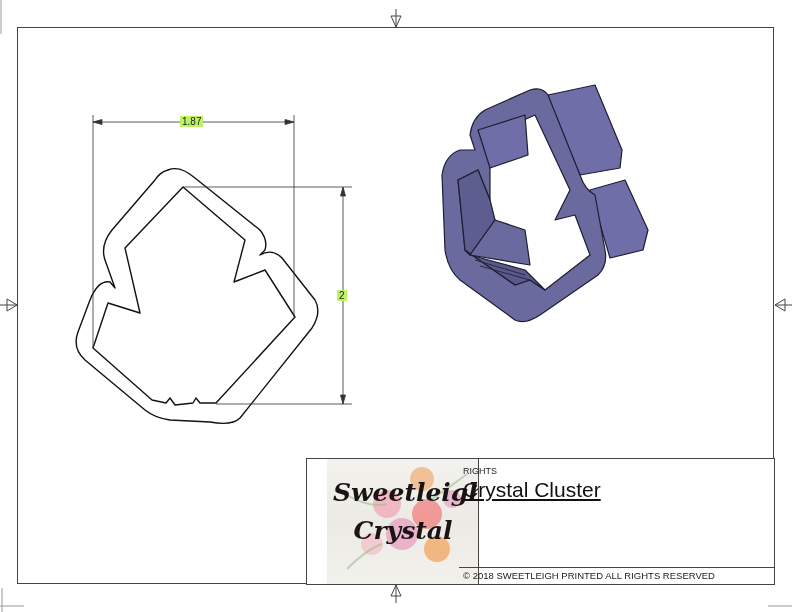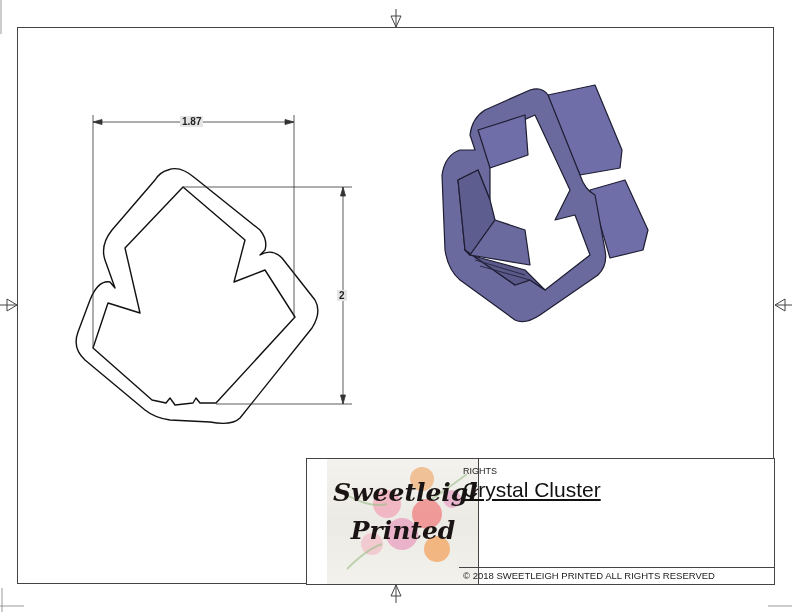--- a/index.html
+++ b/index.html
@@ -8,21 +8,21 @@
   .frame{left:17px;top:27px;width:757px;height:557px;border:1px solid #444;box-sizing:border-box;}
   .tb{left:306px;top:458px;width:469px;height:127px;border:1px solid #444;box-sizing:border-box;background:#fff;}
   .logo{left:0;top:0;width:152px;height:125px;border-right:1px solid #444;box-sizing:border-box;
         background:linear-gradient(180deg,#f3f2ee 0%,#eceae4 50%,#f2f1ec 100%);overflow:hidden;margin-left:20px;}
   .logo .txt{position:absolute;left:6px;width:140px;text-align:center;font-family:"DejaVu Serif",serif;
         font-style:italic;font-weight:bold;color:#1a1414;font-size:25px;line-height:28px;}
   .title-lbl{left:156px;top:7px;font-size:9px;color:#222;}
   .title-val{left:156px;top:19px;font-size:21px;color:#111;text-decoration:underline;}
   .footer{left:152px;top:108px;width:315px;height:17px;border-top:1px solid #444;box-sizing:border-box;}
   .copy{left:4px;top:2px;font-size:9.5px;color:#222;white-space:nowrap;}
-  .dim{font-size:10px;color:#222;background:#e5e5e5;padding:0 2px;font-weight:bold;}
+  .dim{font-size:10px;color:#222;background:#bef264;padding:0 2px;}
 </style>
 </head>
 <body>
 
 <svg class="abs" style="left:0;top:0" width="792" height="612">
   <line x1="1" y1="0" x2="1" y2="34" stroke="#999" stroke-width="1"></line>
   <line x1="0" y1="606" x2="24" y2="606" stroke="#999"></line>
     <line x1="2" y1="588" x2="2" y2="612" stroke="#999"></line>
   <line x1="768" y1="606" x2="792" y2="606" stroke="#999"></line>
 
@@ -98,20 +98,20 @@
         <circle cx="45" cy="85" r="11" fill="#f2c0c8"></circle>
         <circle cx="125" cy="40" r="9" fill="#e7a4c8"></circle>
       </g>
       <g stroke="#9cbf8a" stroke-width="2" opacity="0.6" fill="none">
         <path d="M10,30 Q40,50 60,45"></path>
           <path d="M140,15 Q120,30 105,40"></path>
           <path d="M20,110 Q40,90 55,85"></path>
       </g>
     </svg>
     <div class="txt" style="top:20px">Sweetleigh</div>
-    <div class="txt" style="top:58px">Printed</div>
+    <div class="txt" style="top:58px">Crystal</div>
   </div>
   <div class="abs title-lbl">RIGHTS</div>
   <div class="abs title-val">Crystal Cluster</div>
   <div class="abs footer">
     <div class="abs copy">© 2018  SWEETLEIGH PRINTED  ALL RIGHTS RESERVED</div>
   </div>
 </div>
 
 </body></html>

